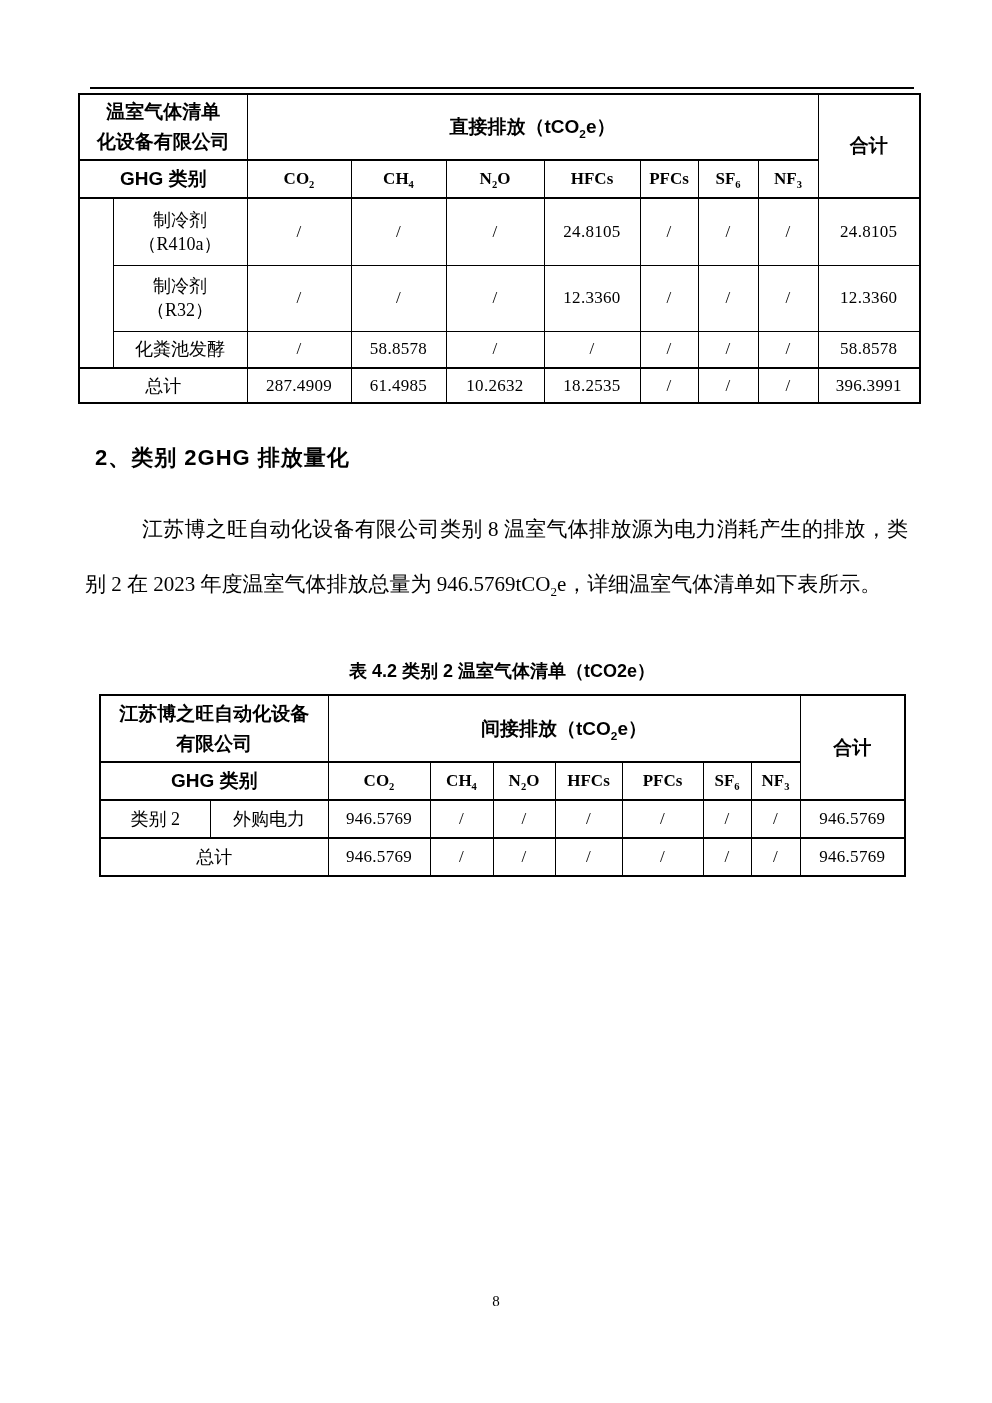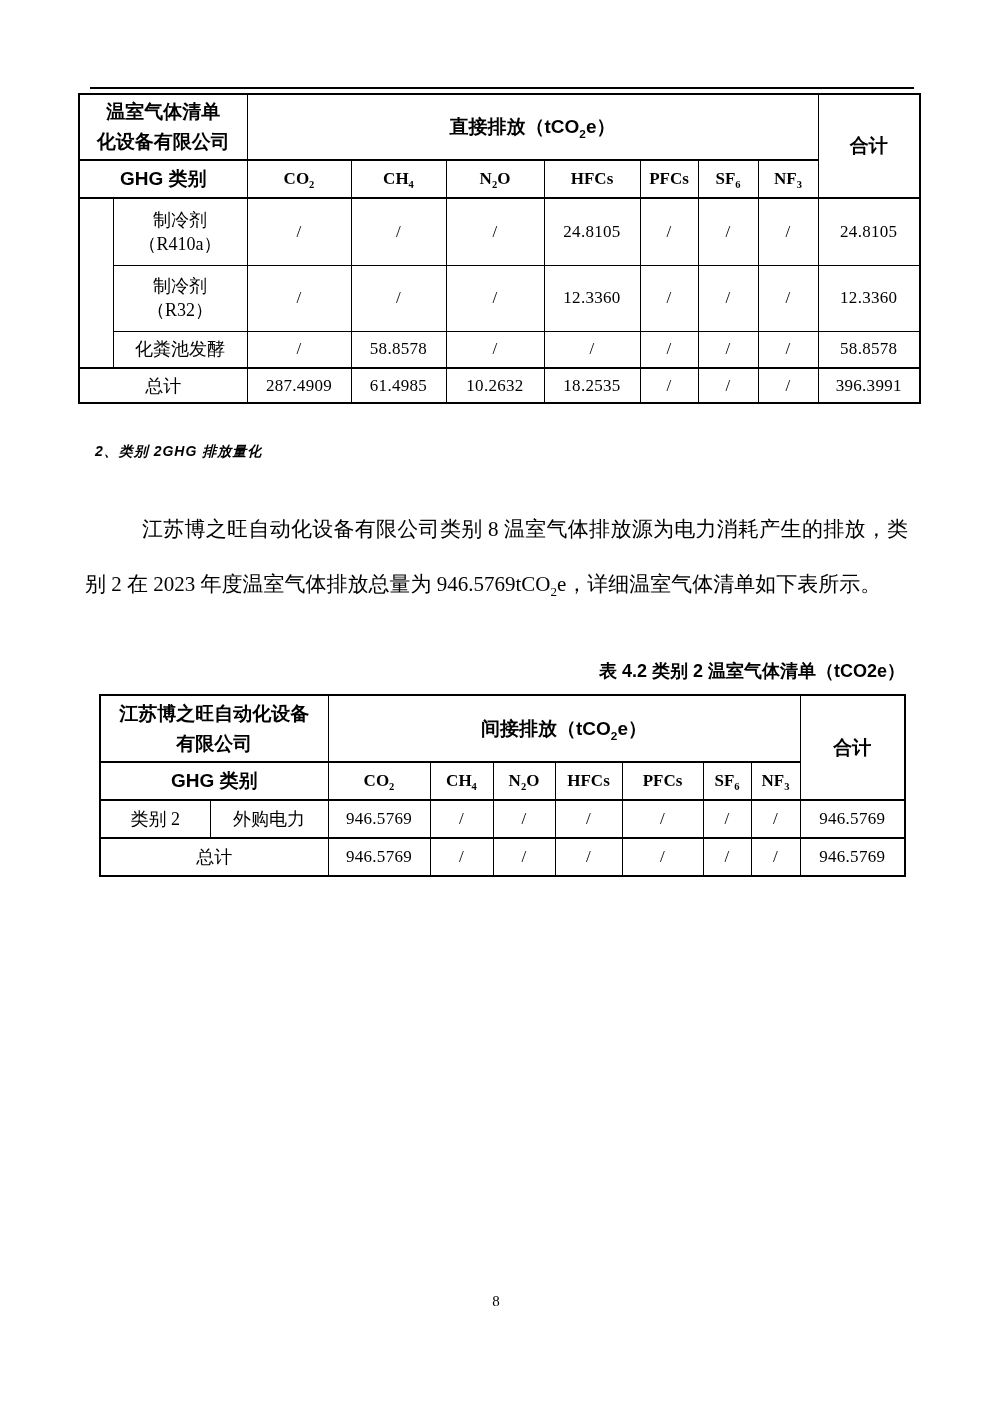--- a/index.html
+++ b/index.html
@@ -35,30 +35,30 @@
   .gas {
     font-family: "Liberation Serif", "DejaVu Serif", serif;
     font-weight: bold; font-size: 17px;
   }
   .lbl { font-size: 18px; }
   .num { font-size: 17px; letter-spacing: 0.3px; }
   sub { font-size: 0.62em; line-height: 0; }
   .section-heading {
     position: absolute; left: 95px; top: 443px;
     font-family: "Liberation Sans", "DejaVu Sans", sans-serif;
-    font-weight: bold; font-size: 14px; letter-spacing: 1px; font-style: italic;
+    font-weight: bold; font-size: 22px; letter-spacing: 1px;
   }
   .body-para {
     position: absolute; left: 85px; top: 502px; width: 823px;
     font-size: 21px; line-height: 55px; text-align: justify;
     text-indent: 57px; margin: 0;
   }
   .table-caption {
     position: absolute; left: 99px; top: 659px; width: 806px;
-    text-align: right;
+    text-align: center;
     font-family: "Liberation Sans", "DejaVu Sans", sans-serif;
     font-weight: bold; font-size: 18px;
   }
   .page-number {
     position: absolute; left: 0; top: 1293px; width: 992px;
     text-align: center; font-size: 15px;
   }
 </style>
 </head>
 <body>

